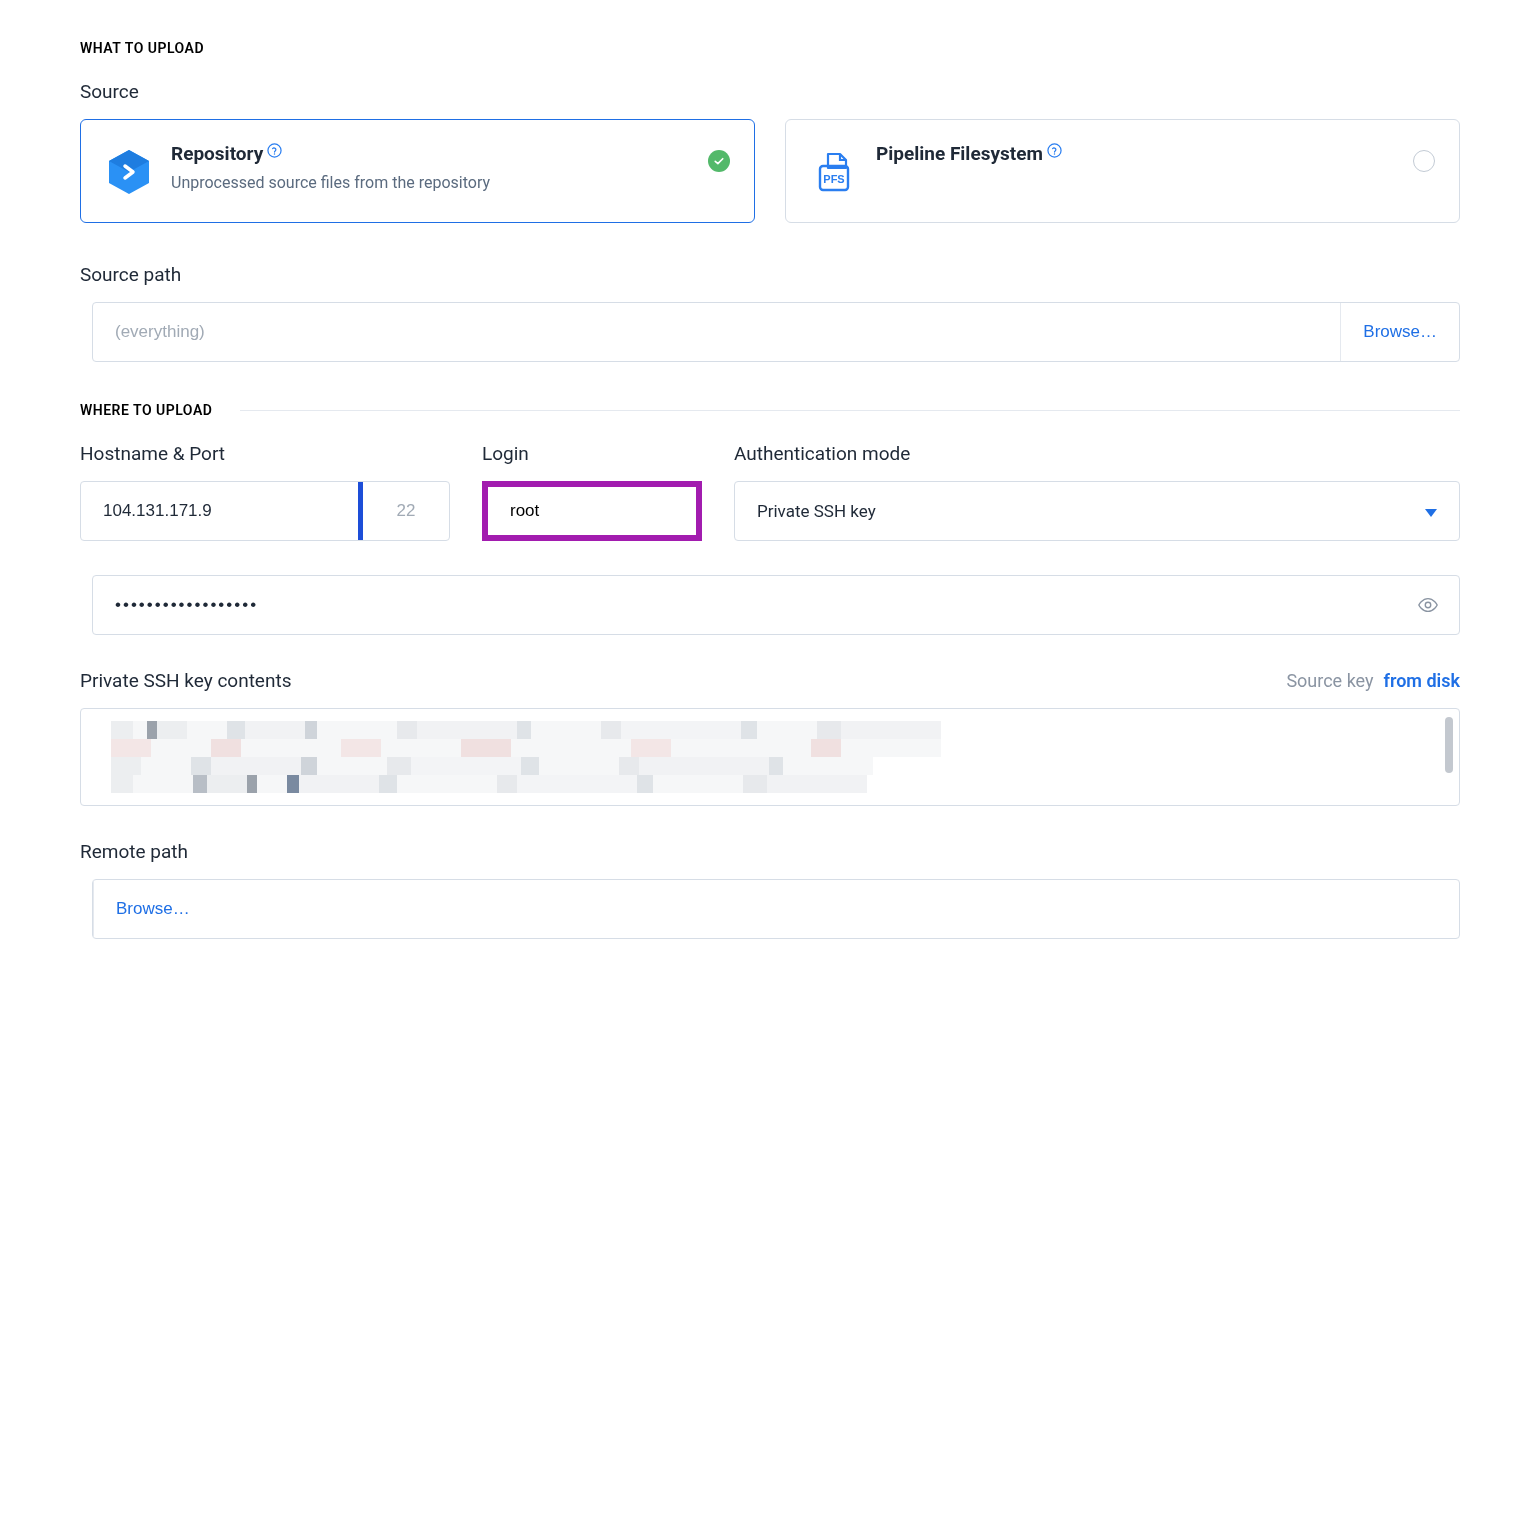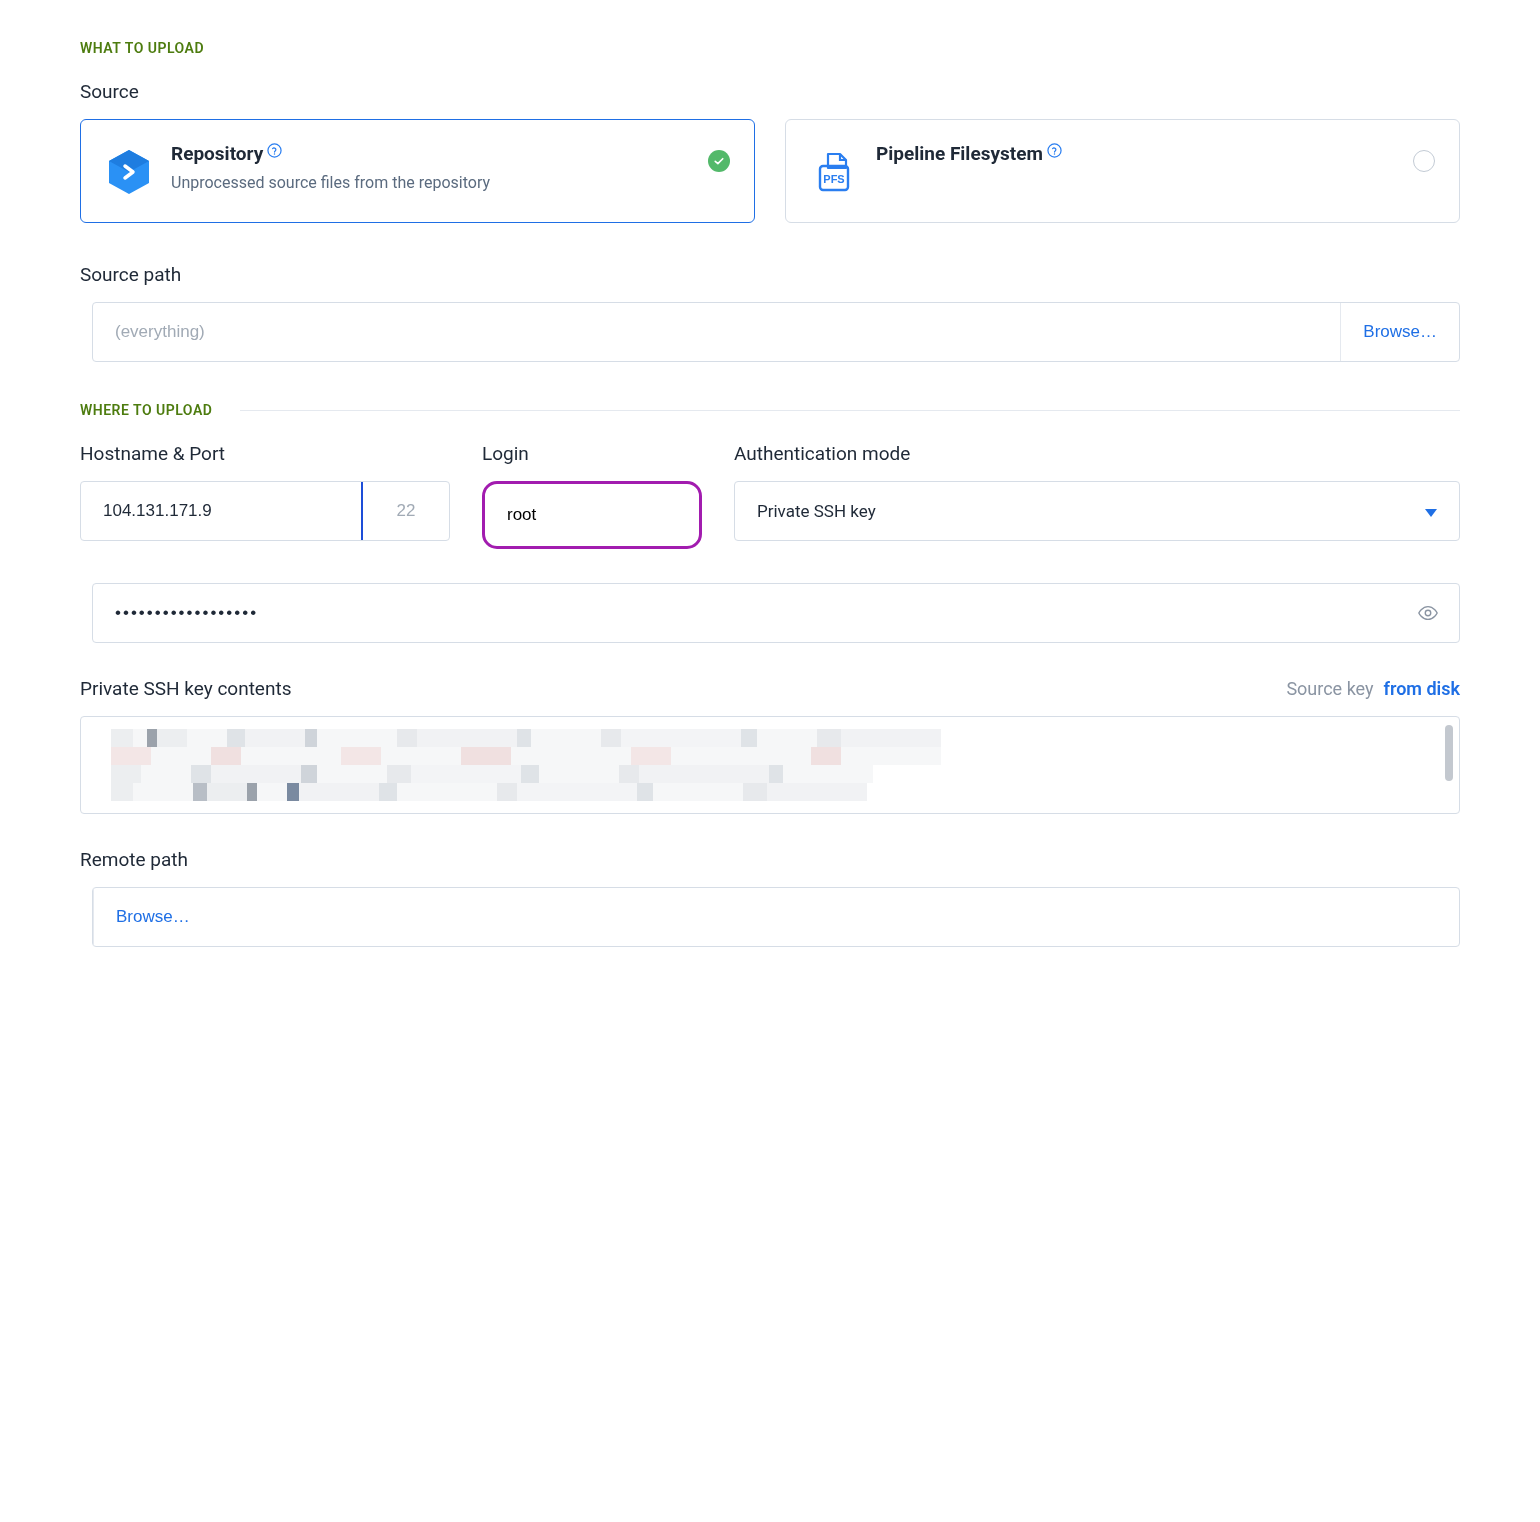--- a/index.html
+++ b/index.html
@@ -8,21 +8,21 @@
     padding: 40px 80px;
     font-family: -apple-system, BlinkMacSystemFont, "Segoe UI", Roboto, "Helvetica Neue", Arial, sans-serif;
     background: #fff;
     color: #1f2937;
     font-size: 16px;
   }
   .section-header {
     font-size: 14px;
     font-weight: 600;
     letter-spacing: 0.5px;
-    color: #4d7c0f;
+    color: #000000;
     text-transform: uppercase;
     margin-bottom: 24px;
     position: relative;
   }
   .section-header.with-line::after {
     content: "";
     position: absolute;
     left: 160px;
     right: 0;
     top: 50%;
@@ -155,21 +155,21 @@
   }
   .host-port input {
     border: none;
     outline: none;
     padding: 0 22px;
     font-size: 17px;
     background: transparent;
   }
   .host-port .host {
     flex: 1;
-    border-right: 2px solid #1d4ed8;
+    border-right: 5px solid #1d4ed8;
     color: #1f2937;
   }
   .host-port .port {
     width: 86px;
     text-align: center;
     color: #a1aab5;
   }
   .select-wrap {
     position: relative;
     border: 1px solid #d6dde6;
@@ -183,23 +183,23 @@
     cursor: pointer;
   }
   .select-caret {
     position: absolute;
     right: 22px;
     top: 50%;
     transform: translateY(-50%);
     color: #1f6fe5;
   }
   .single-input {
-    border: 3px solid #a21caf;
-    border-radius: 15px;
-    height: 68px;
+    border: 6px solid #a21caf;
+    border-radius: 0;
+    height: 60px;
     display: flex;
     align-items: center;
   }
   .single-input input {
     flex: 1;
     border: none;
     outline: none;
     padding: 0 22px;
     font-size: 17px;
     background: transparent;

